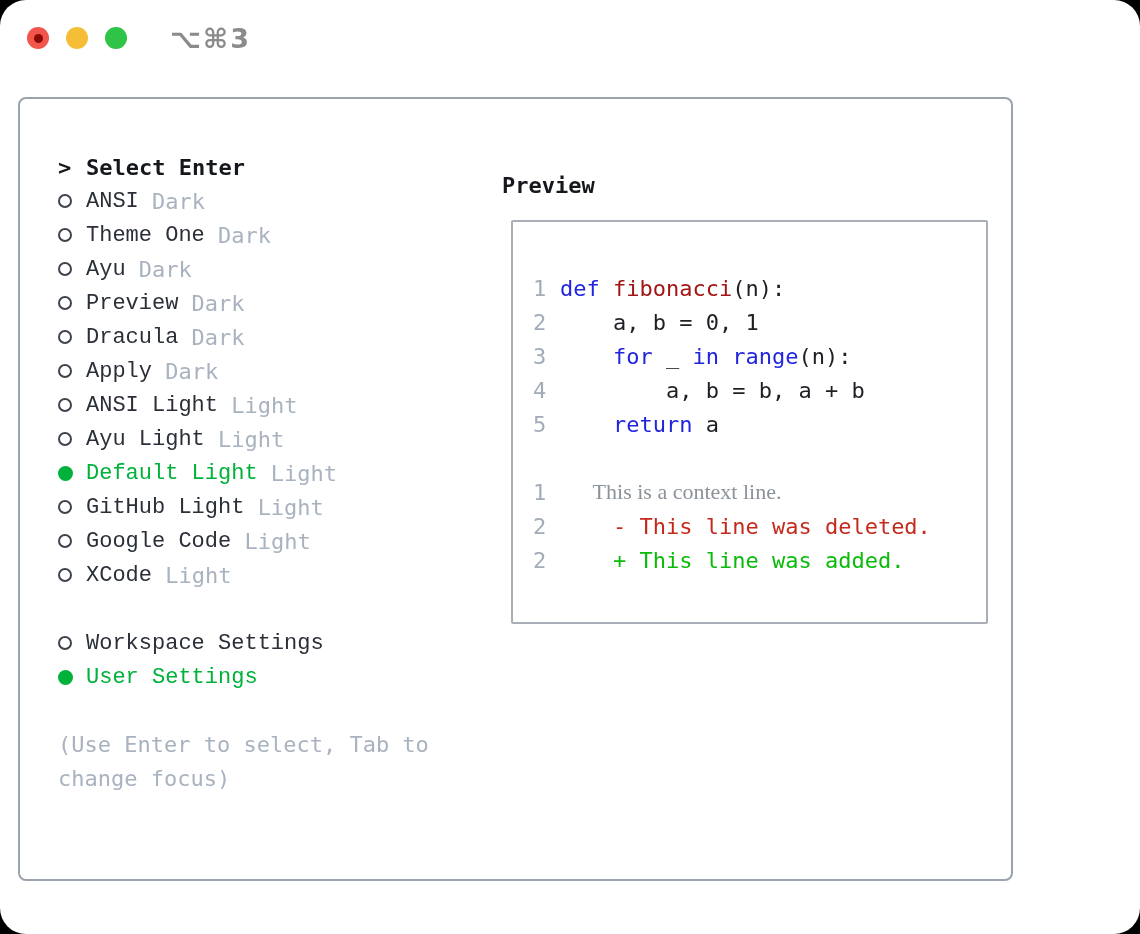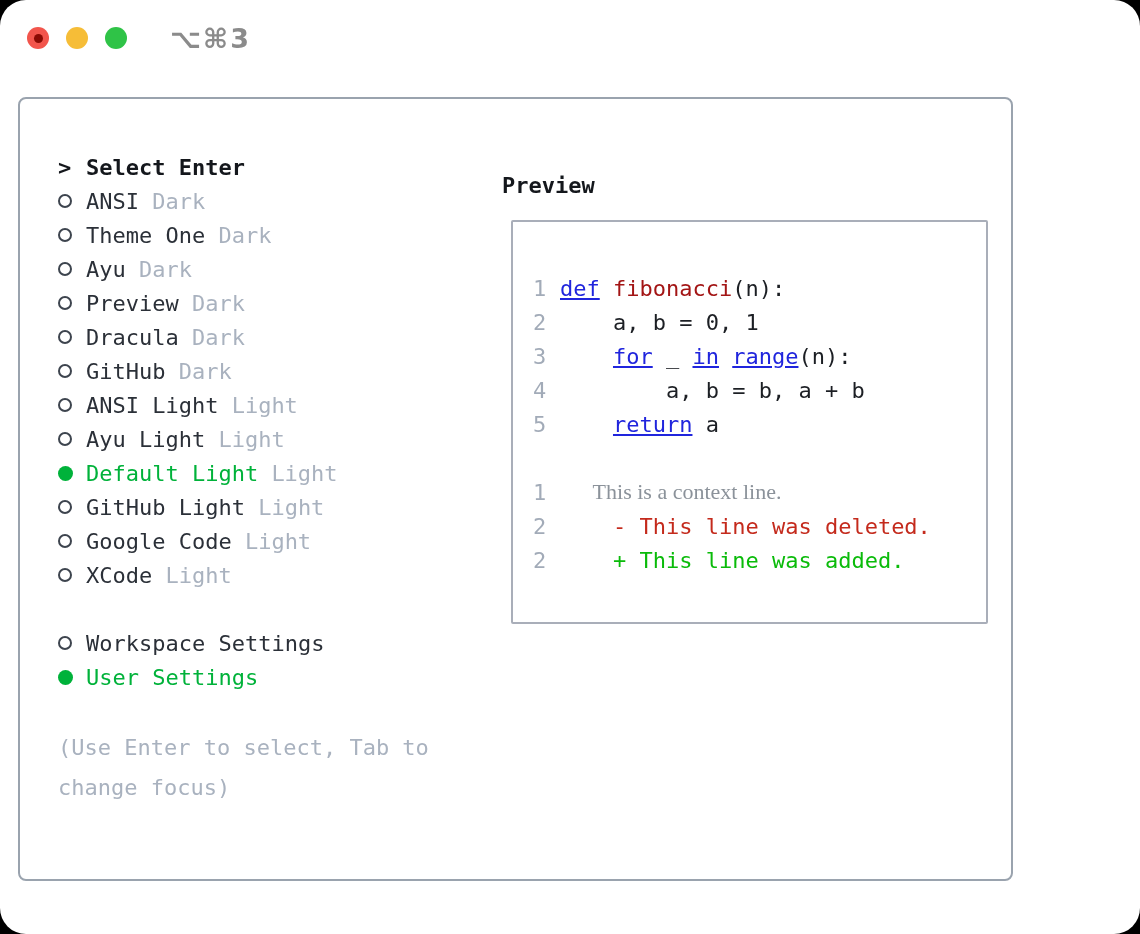--- a/index.html
+++ b/index.html
@@ -49,34 +49,34 @@
   .left-col{width:482px;padding:51px 0 0 38px;}
   .right-col{flex:1;padding-top:69px;}
   .row{height:34px;display:flex;align-items:center;white-space:pre;}
   .spacer{height:34px;}
   .gutter{width:28px;flex:0 0 28px;display:flex;align-items:center;}
   .header-text{font-weight:700;color:var(--heading);}
   .prefix{font-weight:700;color:var(--heading);}
   ul{list-style:none;}
   .radio{width:14px;height:14px;border-radius:50%;border:2px solid var(--radio-outline);display:inline-block;}
   .radio.selected{border:none;background:var(--select-green);width:15px;height:15px;}
-  .opt-name{color:var(--text-dark);}
+  .opt-name{color:var(--text-dark);font-family:Liberation Mono, monospace;}
   .opt-name.green{color:var(--select-green);}
   .opt-variant{color:var(--muted);margin-left:13.2px;}
-  .hint{max-width:450px;line-height:40px;color:var(--muted);white-space:normal;}
+  .hint{max-width:450px;line-height:34px;color:var(--muted);white-space:normal;}
   
   .preview-box{
     width:477px;height:404px;margin:18px 0 0 9px;
     border:2px solid var(--preview-border);border-radius:2px;
     padding:49px 0 0 20px;
   }
   .crow{height:34px;display:flex;align-items:center;}
   .ln{width:27px;flex:0 0 27px;color:var(--line-num);}
   .ctext{white-space:pre;}
-  .seg-kw{color:var(--kw-blue);text-decoration:underline;}
+  .seg-kw{color:var(--kw-blue);}
   .seg-fn{color:var(--fn-red);}
   .seg-p{color:#1c1f24;}
   .diff-context{color:var(--diff-ctx);font-family:Liberation Serif, serif;}
   .diff-deleted{color:var(--diff-del);}
   .diff-added{color:var(--diff-add);}
 </style>
 </head>
 <body>
 
 <div class="window">
@@ -96,21 +96,21 @@
       <div class="row">
         <span class="gutter"><span class="prefix">&gt;</span></span>
         <span class="header-text">Select Enter</span>
       </div>
       <ul id="theme-list">
           <li class="row"><span class="gutter"><span class="radio"></span></span><span class="opt-name">ANSI</span><span class="opt-variant">Dark</span></li>
           <li class="row"><span class="gutter"><span class="radio"></span></span><span class="opt-name">Theme One</span><span class="opt-variant">Dark</span></li>
           <li class="row"><span class="gutter"><span class="radio"></span></span><span class="opt-name">Ayu</span><span class="opt-variant">Dark</span></li>
           <li class="row"><span class="gutter"><span class="radio"></span></span><span class="opt-name">Preview</span><span class="opt-variant">Dark</span></li>
           <li class="row"><span class="gutter"><span class="radio"></span></span><span class="opt-name">Dracula</span><span class="opt-variant">Dark</span></li>
-          <li class="row"><span class="gutter"><span class="radio"></span></span><span class="opt-name">GitHub</span><span class="opt-variant">Dark</span></li>
+          <li class="row"><span class="gutter"><span class="radio"></span></span><span class="opt-name">Apply</span><span class="opt-variant">Dark</span></li>
           <li class="row"><span class="gutter"><span class="radio"></span></span><span class="opt-name">ANSI Light</span><span class="opt-variant">Light</span></li>
           <li class="row"><span class="gutter"><span class="radio"></span></span><span class="opt-name">Ayu Light</span><span class="opt-variant">Light</span></li>
           <li class="row"><span class="gutter"><span class="radio selected"></span></span><span class="opt-name green">Default Light</span><span class="opt-variant">Light</span></li>
           <li class="row"><span class="gutter"><span class="radio"></span></span><span class="opt-name">GitHub Light</span><span class="opt-variant">Light</span></li>
           <li class="row"><span class="gutter"><span class="radio"></span></span><span class="opt-name">Google Code</span><span class="opt-variant">Light</span></li>
           <li class="row"><span class="gutter"><span class="radio"></span></span><span class="opt-name">XCode</span><span class="opt-variant">Light</span></li>
         </ul>
       <div class="spacer"></div>
       <ul id="apply-list">
           <li class="row"><span class="gutter"><span class="radio"></span></span><span class="opt-name">Workspace Settings</span></li>

